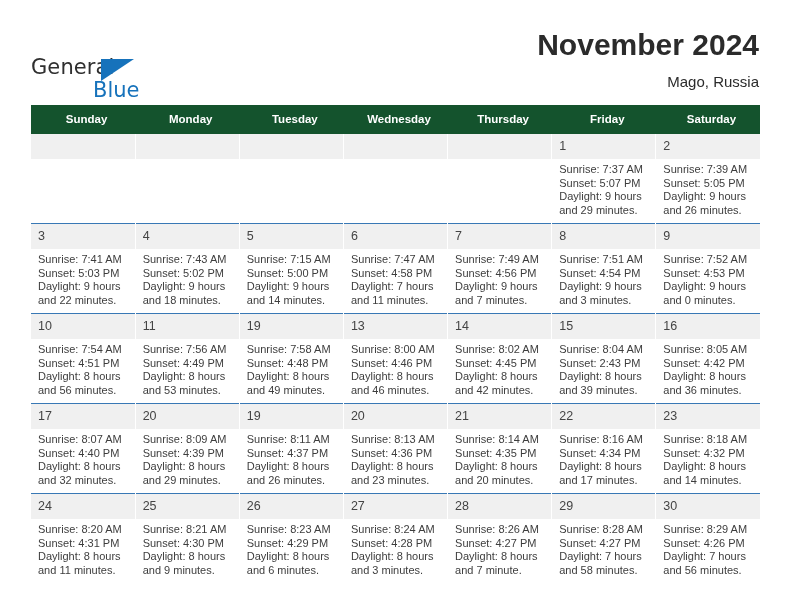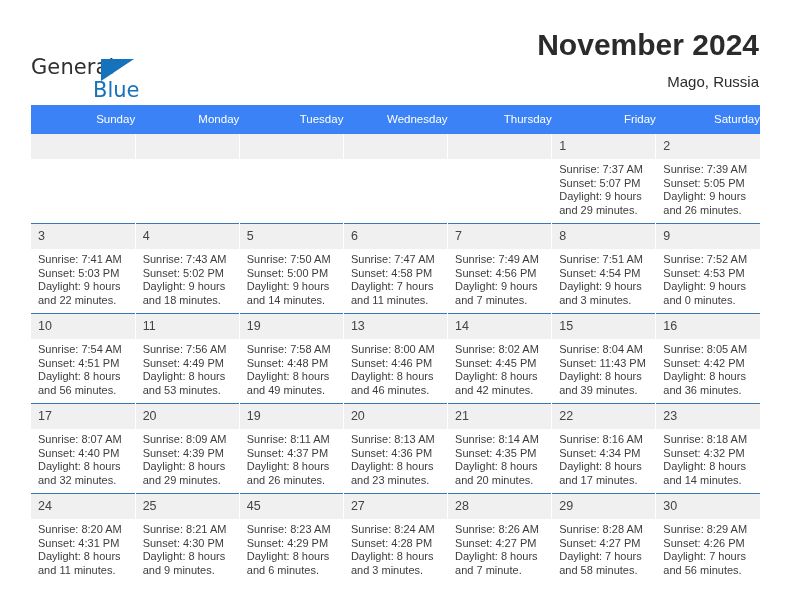--- a/index.html
+++ b/index.html
@@ -91,25 +91,25 @@
     position: absolute;
     left: 31px;
     top: 105px;
     width: 729px;
     border-collapse: collapse;
     table-layout: fixed;
   }
   .calendar col { width: 104.14px; }
 
   .dow-row th {
-    background: #3b82f6;
+    background: #14532d;
     color: #ffffff;
     font-size: 11.5px;
-    font-weight: normal;
-    text-align: right;
+    font-weight: bold;
+    text-align: center;
     padding: 5px 0 6px 7px;
     height: 18px;
     border: none;
   }
 
   .week-row > td {
     vertical-align: top;
     padding: 0;
     height: 89px;
     border-top: 1px solid #3878b5;
@@ -226,21 +226,21 @@
             <div class="daynum">4</div>
             <div class="info">
               <div>Sunrise: 7:43 AM</div>
               <div>Sunset: 5:02 PM</div>
               <div class="daylight">Daylight: 9 hours and 18 minutes.</div>
             </div>
           </td>
           <td class="day-cell">
             <div class="daynum">5</div>
             <div class="info">
-              <div>Sunrise: 7:50 AM</div>
+              <div>Sunrise: 7:15 AM</div>
               <div>Sunset: 5:00 PM</div>
               <div class="daylight">Daylight: 9 hours and 14 minutes.</div>
             </div>
           </td>
           <td class="day-cell">
             <div class="daynum">6</div>
             <div class="info">
               <div>Sunrise: 7:47 AM</div>
               <div>Sunset: 4:58 PM</div>
               <div class="daylight">Daylight: 7 hours and 11 minutes.</div>
@@ -309,21 +309,21 @@
             <div class="info">
               <div>Sunrise: 8:02 AM</div>
               <div>Sunset: 4:45 PM</div>
               <div class="daylight">Daylight: 8 hours and 42 minutes.</div>
             </div>
           </td>
           <td class="day-cell">
             <div class="daynum">15</div>
             <div class="info">
               <div>Sunrise: 8:04 AM</div>
-              <div>Sunset: 11:43 PM</div>
+              <div>Sunset: 2:43 PM</div>
               <div class="daylight">Daylight: 8 hours and 39 minutes.</div>
             </div>
           </td>
           <td class="day-cell">
             <div class="daynum">16</div>
             <div class="info">
               <div>Sunrise: 8:05 AM</div>
               <div>Sunset: 4:42 PM</div>
               <div class="daylight">Daylight: 8 hours and 36 minutes.</div>
             </div>
@@ -398,21 +398,21 @@
           </td>
           <td class="day-cell">
             <div class="daynum">25</div>
             <div class="info">
               <div>Sunrise: 8:21 AM</div>
               <div>Sunset: 4:30 PM</div>
               <div class="daylight">Daylight: 8 hours and 9 minutes.</div>
             </div>
           </td>
           <td class="day-cell">
-            <div class="daynum">45</div>
+            <div class="daynum">26</div>
             <div class="info">
               <div>Sunrise: 8:23 AM</div>
               <div>Sunset: 4:29 PM</div>
               <div class="daylight">Daylight: 8 hours and 6 minutes.</div>
             </div>
           </td>
           <td class="day-cell">
             <div class="daynum">27</div>
             <div class="info">
               <div>Sunrise: 8:24 AM</div>

